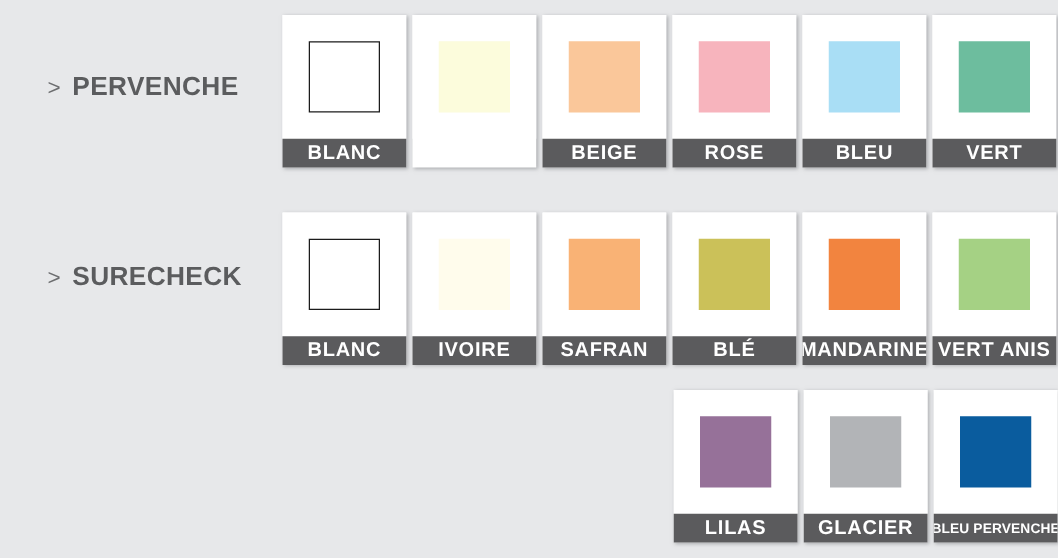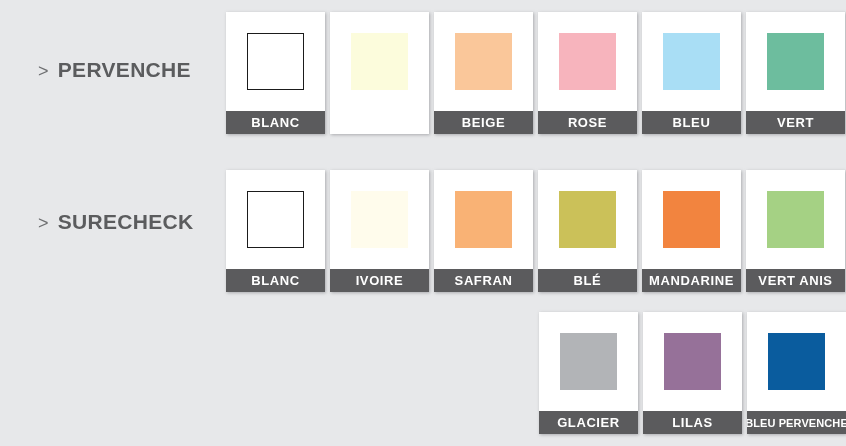--- a/index.html
+++ b/index.html
@@ -72,21 +72,21 @@
     height: 57px;
     box-sizing: border-box;
   }
   .swatch-chip.outlined {
     border: 1px solid #1b1b1b;
   }
   .swatch-name {
     height: 23px;
     background: #5b5b5d;
     color: #ffffff;
-    font-size: 13px;
+    font-size: 16px;
     font-weight: bold;
     letter-spacing: 0.6px;
     display: flex;
     align-items: center;
     justify-content: center;
     text-transform: uppercase;
     white-space: nowrap;
     overflow: hidden;
   }
   .swatch-name.tight {
@@ -180,31 +180,31 @@
       <div class="swatch-card">
         <div class="swatch-area">
           <div class="swatch-chip" style="background: rgb(165, 209, 132);"></div>
         </div>
         <div class="swatch-name">VERT ANIS</div>
       </div>
     </div>
   <div class="swatch-row row-3">
       <div class="swatch-card">
         <div class="swatch-area">
+          <div class="swatch-chip" style="background: rgb(150, 113, 153);"></div>
+        </div>
+        <div class="swatch-name">LILAS</div>
+      </div>
+      <div class="swatch-card">
+        <div class="swatch-area">
           <div class="swatch-chip" style="background: rgb(178, 180, 183);"></div>
         </div>
         <div class="swatch-name">GLACIER</div>
       </div>
       <div class="swatch-card">
         <div class="swatch-area">
-          <div class="swatch-chip" style="background: rgb(150, 113, 153);"></div>
-        </div>
-        <div class="swatch-name">LILAS</div>
-      </div>
-      <div class="swatch-card">
-        <div class="swatch-area">
           <div class="swatch-chip" style="background: rgb(10, 92, 158);"></div>
         </div>
         <div class="swatch-name tight">BLEU PERVENCHE</div>
       </div>
     </div>
 
 </div>
 
 </body></html>

